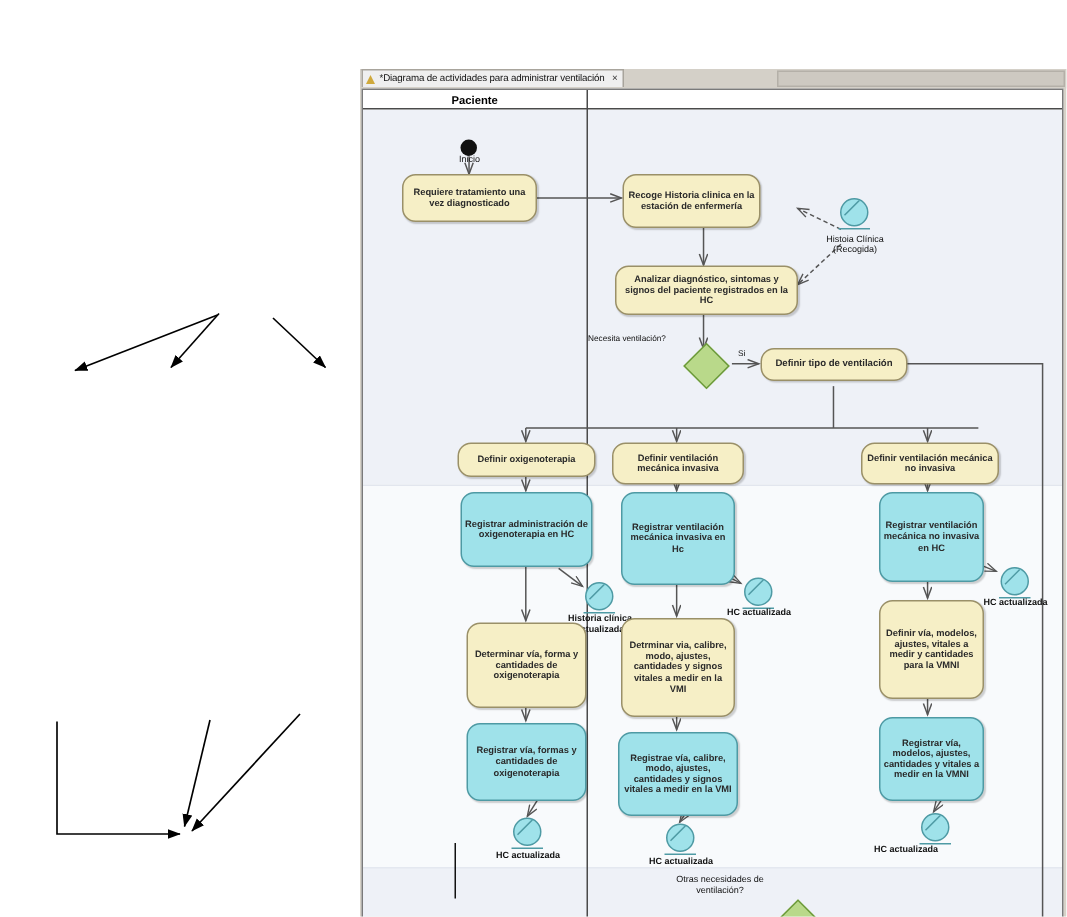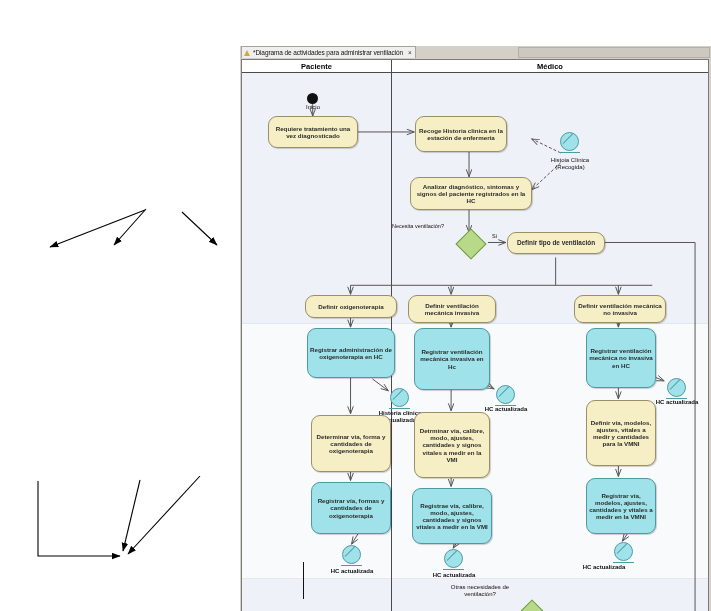--- a/index.html
+++ b/index.html
@@ -115,21 +115,20 @@
     <div id="frame">
 
       <div class="laneband" id="band1"></div>
       <div class="laneband" id="band2"></div>
       <div class="laneband" id="band3"></div>
       <div id="bandline1"></div>
       <div id="bandline2"></div>
 
       <div id="laneheader">
         <div class="lane-title" id="lane-p-title">Paciente</div>
-        <div class="lane-title" id="lane-m-title">Médico</div>
       </div>
       <div id="lanedivider"></div>
 
       <svg class="overlay" viewBox="0 0 468 597">
         <defs>
           <marker id="open" markerWidth="10" markerHeight="10" refX="8" refY="3.2" orient="auto">
             <path d="M0.5,0.4 L8,3.2 L0.5,6" fill="none" stroke="#555" stroke-width="1"></path>
           </marker>
           <marker id="openD" markerWidth="10" markerHeight="10" refX="8" refY="3.2" orient="auto">
             <path d="M0.5,0.4 L8,3.2 L0.5,6" fill="none" stroke="#555" stroke-width="0.9"></path>

